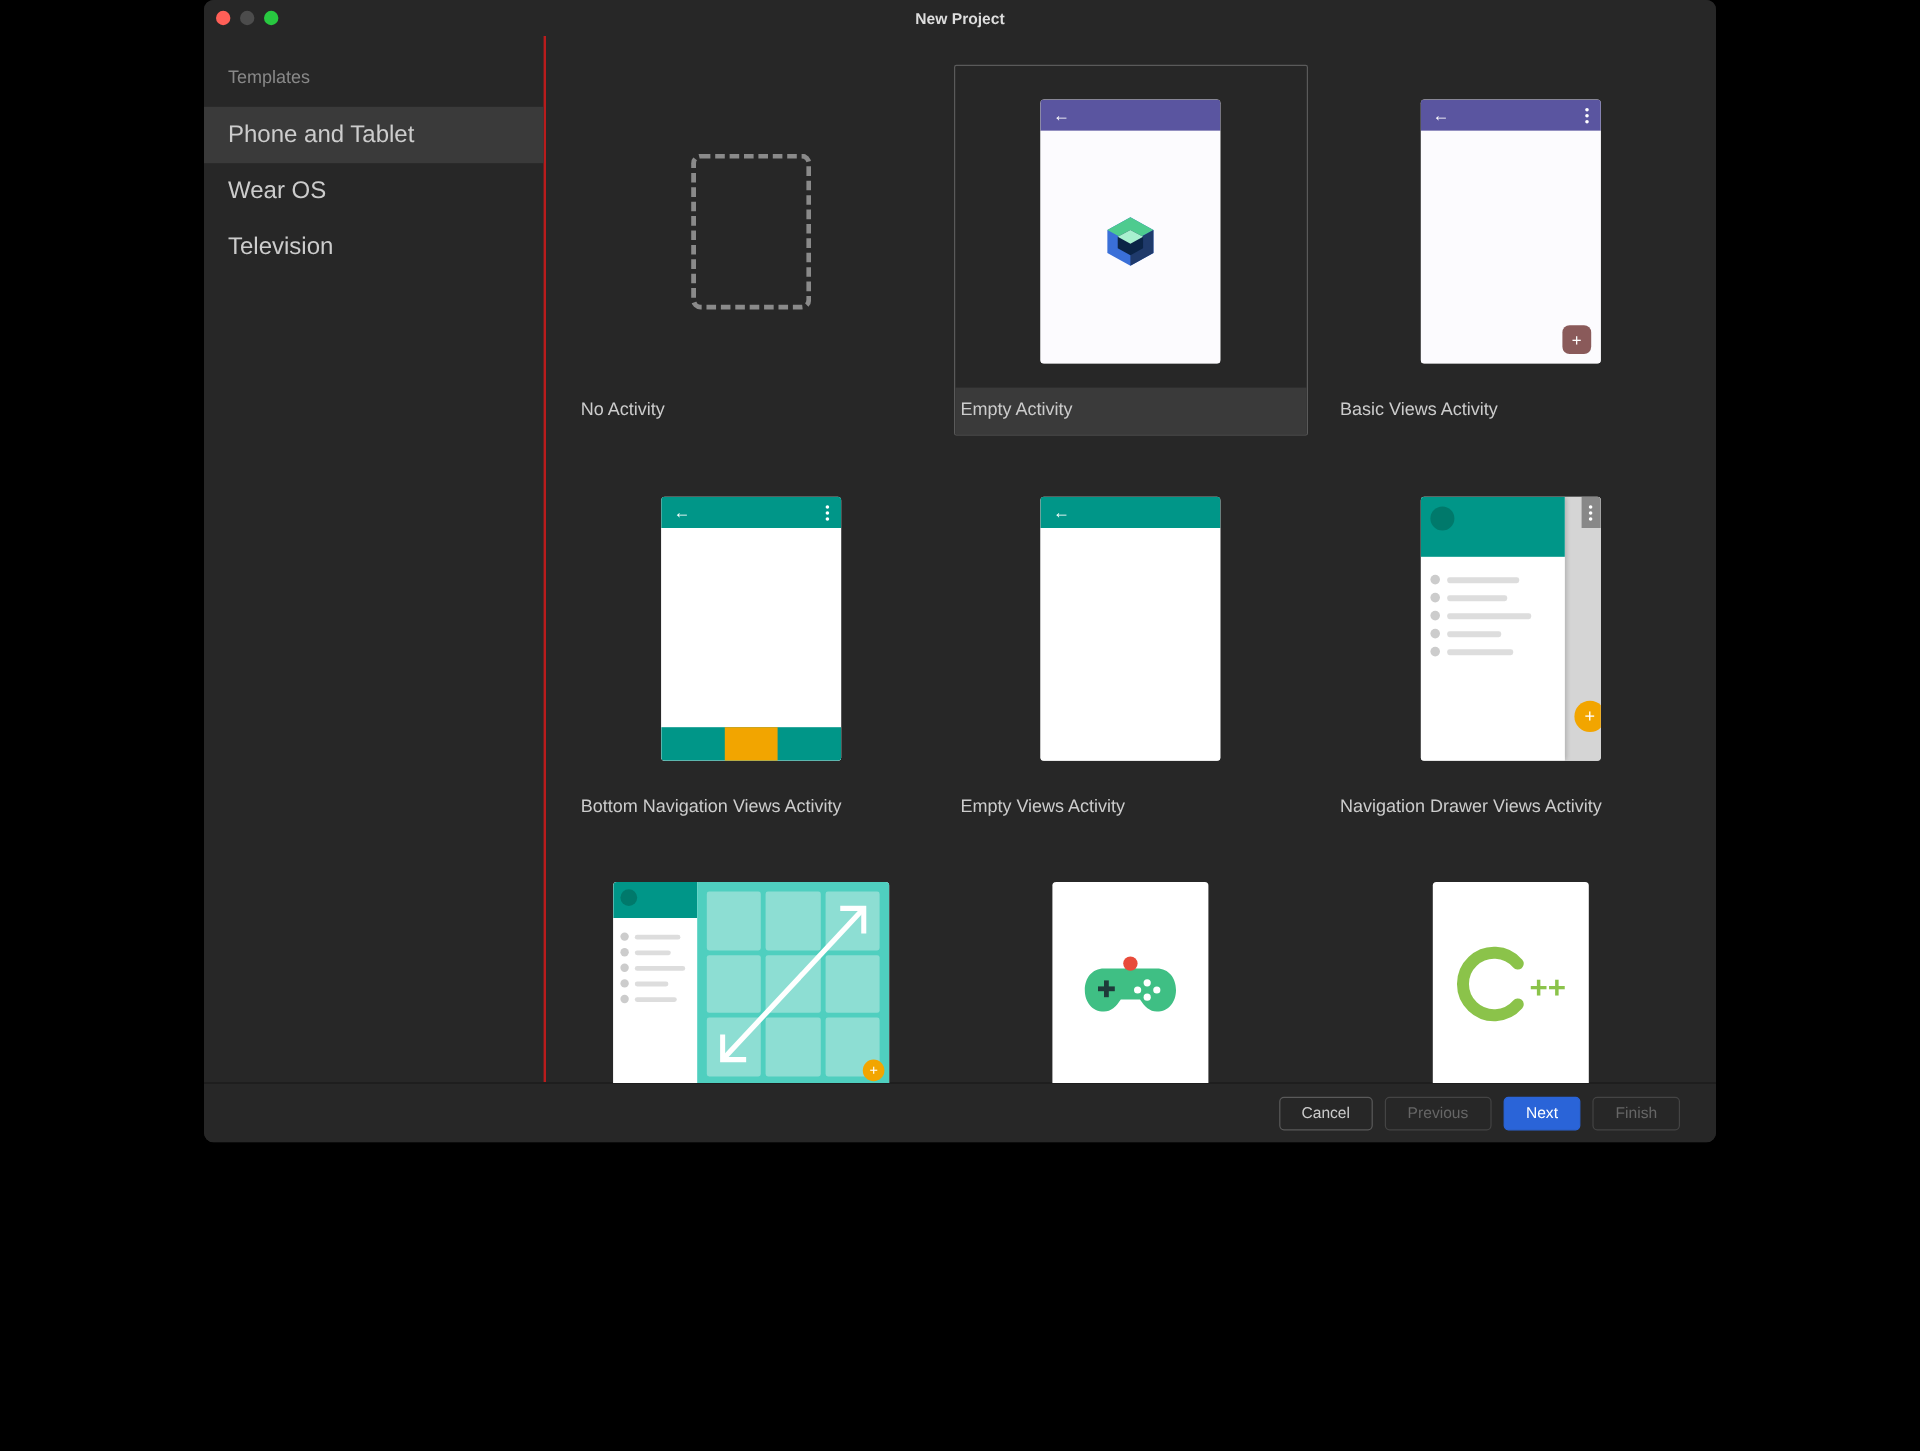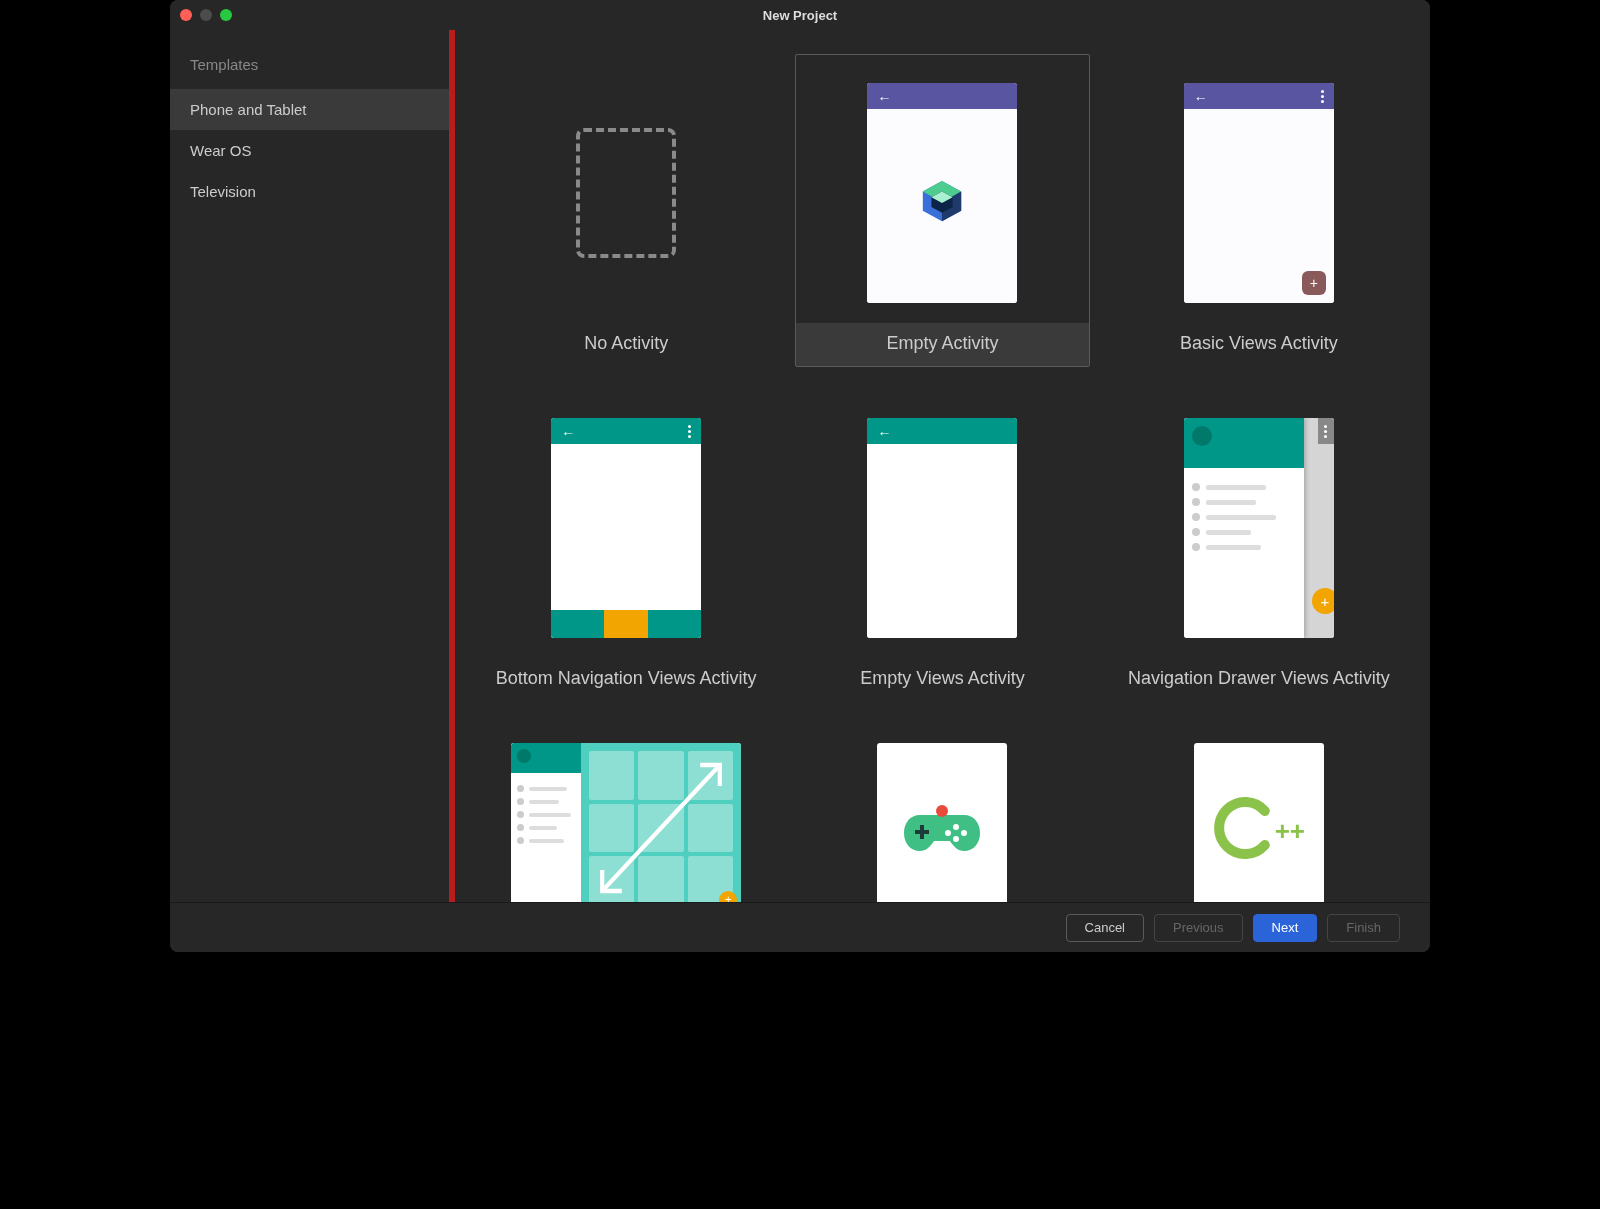--- a/index.html
+++ b/index.html
@@ -69,30 +69,30 @@
     pointer-events: none;
   }
   .body {
     flex: 1;
     display: flex;
     overflow: hidden;
   }
   .sidebar {
     width: 285px;
     background: var(--bg);
-    border-right: 6px solid #b91c1c;
+    border-right: 2px solid #b91c1c;
     padding-top: 20px;
   }
   .sidebar-heading {
     font-size: 15px;
     color: var(--text-dim);
     padding: 6px 20px 16px 20px;
   }
   .side-item {
-    font-size: 15px;
+    font-size: 20px;
     padding: 12px 20px;
     color: var(--text);
     cursor: pointer;
   }
   .side-item.selected {
     background: var(--sidebar-sel);
   }
   .main {
     flex: 1;
     overflow: auto;
@@ -118,23 +118,23 @@
   .thumb {
     width: 150px;
     height: 220px;
     margin: 28px 0 20px 0;
     background: #fff;
     border-radius: 3px;
     overflow: hidden;
     position: relative;
   }
   .card .label {
-    font-size: 18px;
+    font-size: 15px;
     color: var(--text);
-    text-align: center;
+    text-align: left;
     padding: 10px 4px 12px 4px;
     width: 100%;
   }
   .card.selected .label {
     background: var(--card-sel);
   }
   
   .thumb.noact {
     background: transparent;
     border: none;

